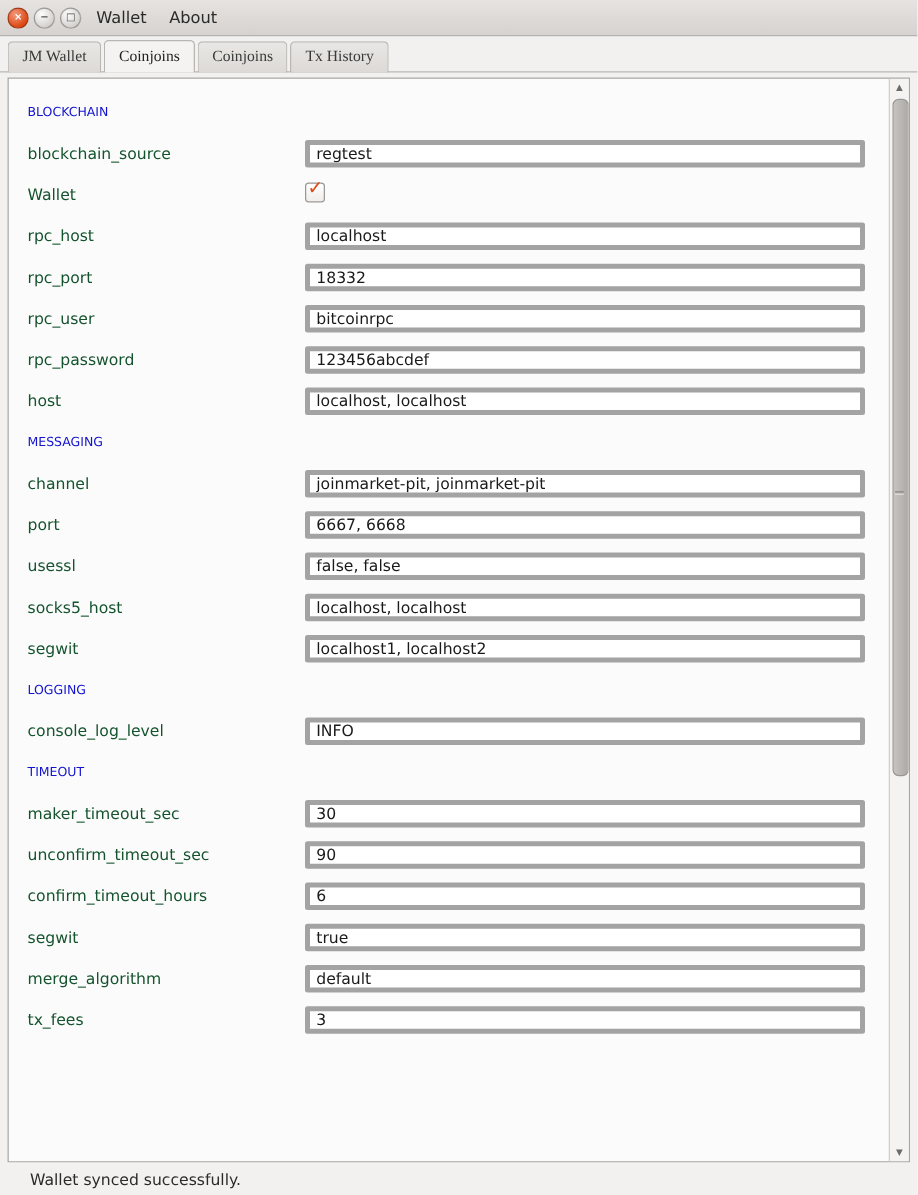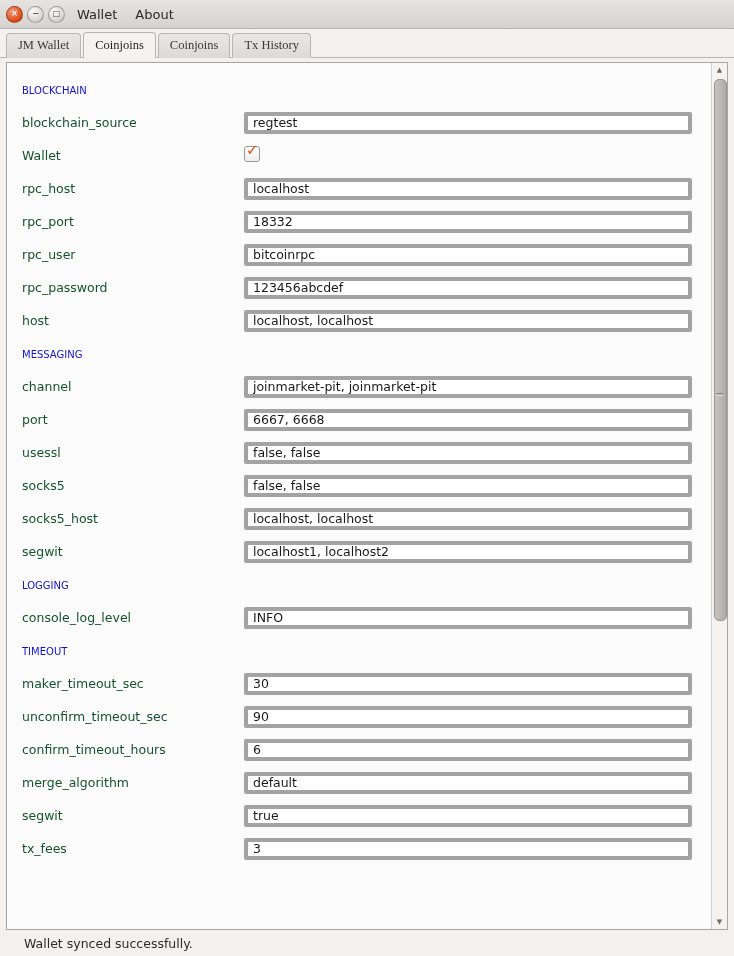--- a/index.html
+++ b/index.html
@@ -324,24 +324,20 @@
               </tr>
               <tr>
                 <td class="lbl">port</td>
                 <td class="val"><input class="field" type="text" value="6667, 6668" style=""></td>
               </tr>
               <tr>
                 <td class="lbl">usessl</td>
                 <td class="val"><input class="field" type="text" value="false, false" style=""></td>
               </tr>
               <tr>
-                <td class="lbl">socks5</td>
-                <td class="val"><input class="field" type="text" value="false, false" style=""></td>
-              </tr>
-              <tr>
                 <td class="lbl">socks5_host</td>
                 <td class="val"><input class="field" type="text" value="localhost, localhost" style=""></td>
               </tr>
               <tr>
                 <td class="lbl">segwit</td>
                 <td class="val"><input class="field" type="text" value="localhost1, localhost2" style=""></td>
               </tr>
               <tr>
                 <td class="section" colspan="2">LOGGING</td>
               </tr>
@@ -358,26 +354,26 @@
               </tr>
               <tr>
                 <td class="lbl">unconfirm_timeout_sec</td>
                 <td class="val"><input class="field" type="text" value="90" style=""></td>
               </tr>
               <tr>
                 <td class="lbl">confirm_timeout_hours</td>
                 <td class="val"><input class="field" type="text" value="6" style=""></td>
               </tr>
               <tr>
+                <td class="lbl">segwit</td>
+                <td class="val"><input class="field" type="text" value="true" style=""></td>
+              </tr>
+              <tr>
                 <td class="lbl">merge_algorithm</td>
                 <td class="val"><input class="field" type="text" value="default" style=""></td>
-              </tr>
-              <tr>
-                <td class="lbl">segwit</td>
-                <td class="val"><input class="field" type="text" value="true" style=""></td>
               </tr>
               <tr>
                 <td class="lbl">tx_fees</td>
                 <td class="val"><input class="field" type="text" value="3" style=""></td>
               </tr>
             </tbody>
         </table>
       </div>
       <div class="vscroll">
         <div class="arrow">▲</div>

